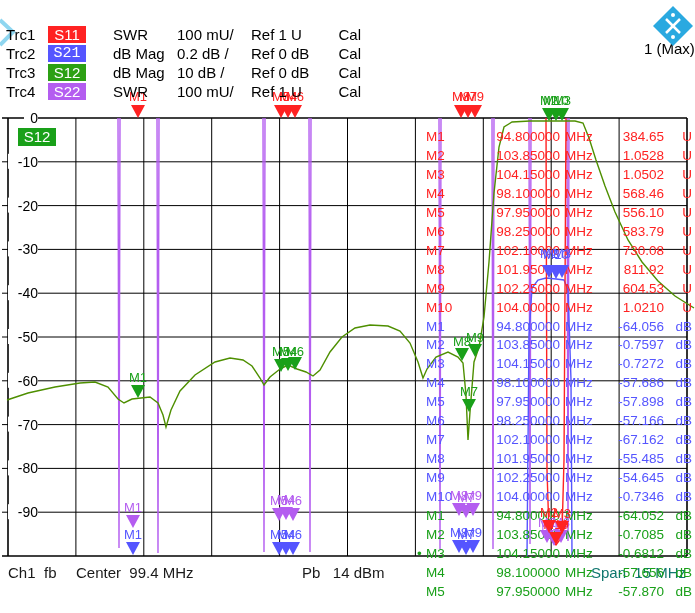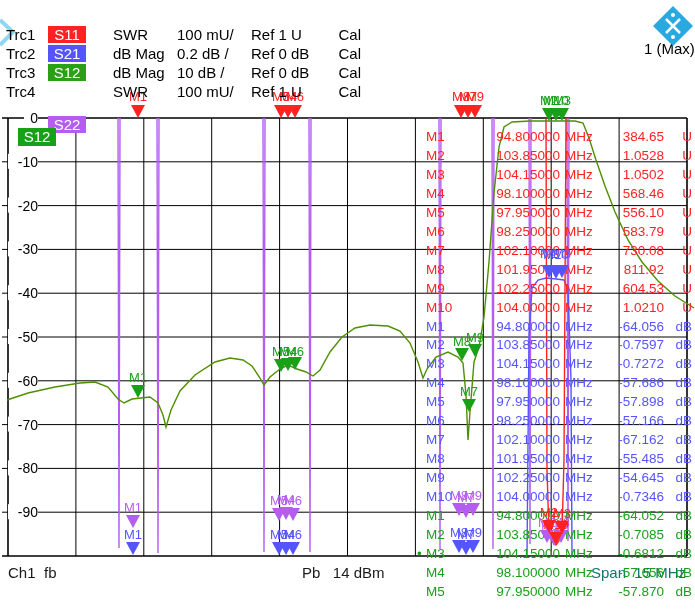--- a/index.html
+++ b/index.html
@@ -104,37 +104,37 @@
       <div class="legrow">
         <span class="leg-trace">Trc1</span>
         <span class="leg-badge" style="background: rgb(255, 34, 34);">S11</span>
         <span class="leg-format">SWR</span>
         <span class="leg-scale">100 mU/</span>
         <span class="leg-ref">Ref 1 U</span>
         <span class="leg-cal">Cal</span>
       </div>
       <div class="legrow">
         <span class="leg-trace">Trc2</span>
-        <span class="leg-badge" style="background: rgb(85, 85, 255);">S21</span>
+        <span class="leg-badge" style="background: rgb(85, 85, 255); font-family: Liberation Mono, monospace;">S21</span>
         <span class="leg-format">dB Mag</span>
         <span class="leg-scale">0.2 dB /</span>
         <span class="leg-ref">Ref 0 dB</span>
         <span class="leg-cal">Cal</span>
       </div>
       <div class="legrow">
         <span class="leg-trace">Trc3</span>
         <span class="leg-badge" style="background: rgb(44, 160, 20);">S12</span>
         <span class="leg-format">dB Mag</span>
         <span class="leg-scale">10 dB /</span>
         <span class="leg-ref">Ref 0 dB</span>
         <span class="leg-cal">Cal</span>
       </div>
       <div class="legrow">
         <span class="leg-trace">Trc4</span>
-        <span class="leg-badge" style="background: rgb(180, 93, 240); margin-top: 33px;">S22</span>
+        <span class="leg-badge" style="background: rgb(180, 93, 240);">S22</span>
         <span class="leg-format">SWR</span>
         <span class="leg-scale">100 mU/</span>
         <span class="leg-ref">Ref 1 U</span>
         <span class="leg-cal">Cal</span>
       </div>
     </div>
 
   <div id="activeBadge" style="background: rgb(25, 160, 25);">S12</div>
 
   <div id="maxLabel">1 (Max)</div>
@@ -142,20 +142,21 @@
   <svg width="695" height="60" style="z-index:4">
     <polygon points="673,6 693,26 673,46 653,26" fill="#2aa9e0"></polygon>
     <line x1="666" y1="19" x2="680" y2="33" stroke="#ffffff" stroke-width="2.5"></line>
     <line x1="680" y1="19" x2="666" y2="33" stroke="#ffffff" stroke-width="2.5"></line>
     <circle cx="673" cy="15" r="2" fill="#fff"></circle>
     <circle cx="673" cy="37" r="2" fill="#fff"></circle>
   </svg>
 
   <div class="ftxt" style="left:8px;top:564px">Ch1</div>
   <div class="ftxt" style="left:44px;top:564px">fb</div>
+  <div class="ftxt" style="left:76px;top:564px">Center  99.4 MHz</div>
   <div class="ftxt" style="left:302px;top:564px">Pb   14 dBm</div>
   <div class="ftxt" id="spanLabel" style="left:591px;top:564px">Span  15 MHz</div>
 
 
   <div id="mtable">
       <div class="mrow" style="top: 127px; color: rgb(255, 34, 34);"><span class="m-name">M1</span><span class="m-freq">94.800000</span><span class="m-mhz">MHz</span><span class="m-val">384.65</span><span class="m-vu">U</span></div>
       <div class="mrow" style="top: 145.95px; color: rgb(255, 34, 34);"><span class="m-name">M2</span><span class="m-freq">103.85000</span><span class="m-mhz">MHz</span><span class="m-val">1.0528</span><span class="m-vu">U</span></div>
       <div class="mrow" style="top: 164.9px; color: rgb(255, 34, 34);"><span class="m-name">M3</span><span class="m-freq">104.15000</span><span class="m-mhz">MHz</span><span class="m-val">1.0502</span><span class="m-vu">U</span></div>
       <div class="mrow" style="top: 183.85px; color: rgb(255, 34, 34);"><span class="m-name">M4</span><span class="m-freq">98.100000</span><span class="m-mhz">MHz</span><span class="m-val">568.46</span><span class="m-vu">U</span></div>
       <div class="mrow" style="top: 202.8px; color: rgb(255, 34, 34);"><span class="m-name">M5</span><span class="m-freq">97.950000</span><span class="m-mhz">MHz</span><span class="m-val">556.10</span><span class="m-vu">U</span></div>

